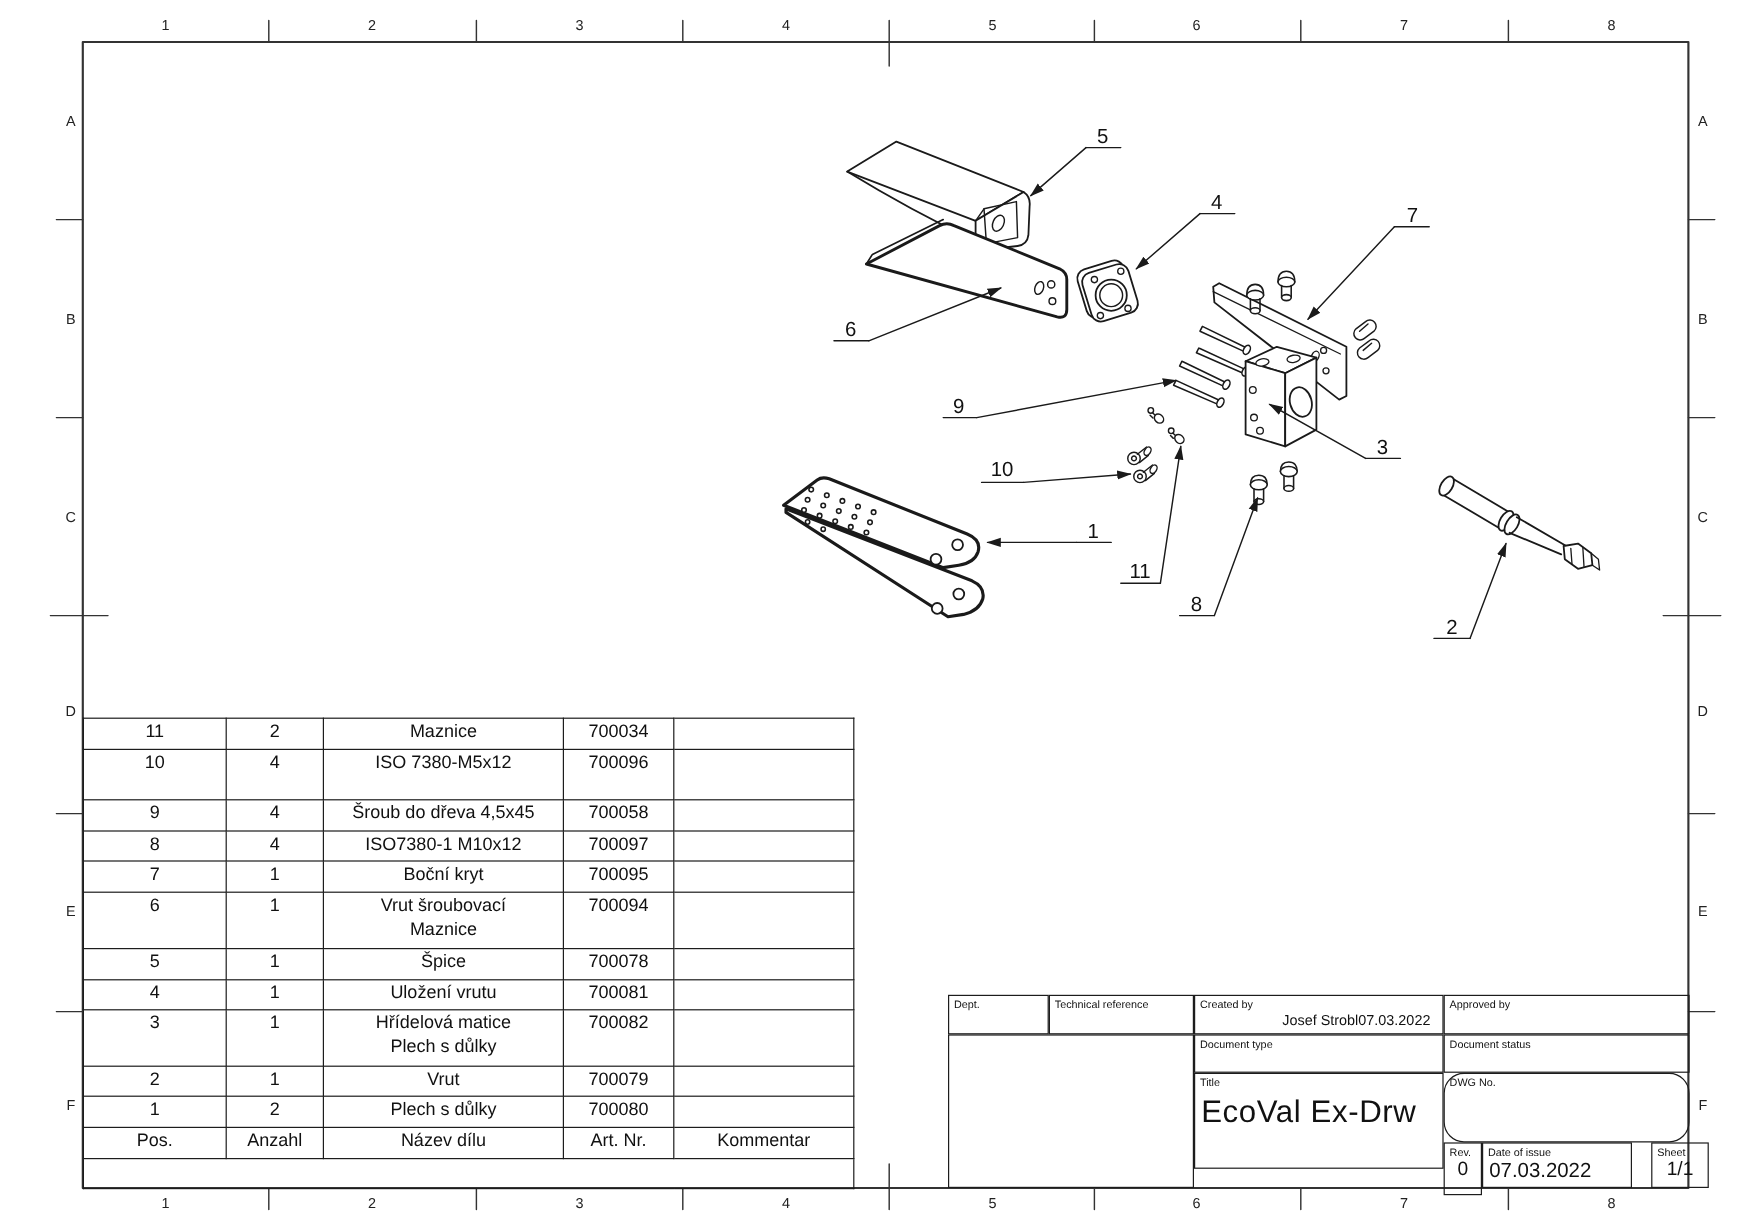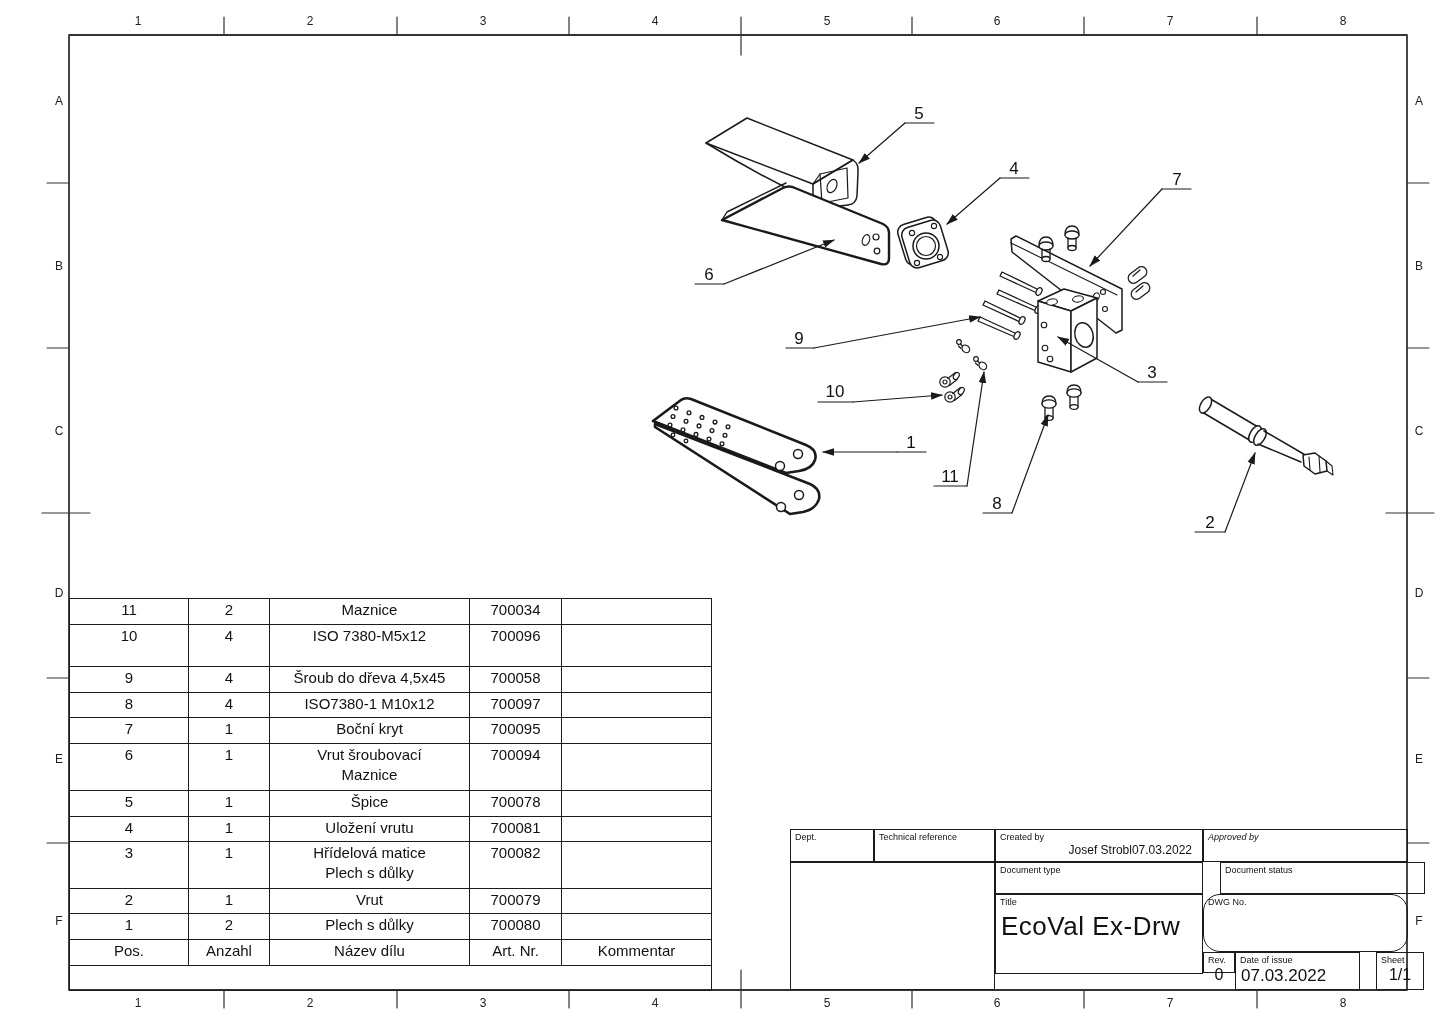--- a/index.html
+++ b/index.html
@@ -435,38 +435,38 @@
   <div class="tb-cell" style="left:84px;top:0;width:121px;height:33px;">
     <span class="tb-label">Technical reference</span>
   </div>
   <div class="tb-cell" style="left:205px;top:0;width:208px;height:33px;">
     <span class="tb-label">Created by</span>
     <div class="tb-value-row">
       <span>Josef Strobl</span>
       <span>07.03.2022</span>
     </div>
   </div>
-  <div class="tb-cell" style="left:413px;top:0;width:205px;height:33px;font-style:italic;">
+  <div class="tb-cell" style="left:413px;top:0;width:205px;height:33px;">
     <span class="tb-label">Approved by</span>
   </div>
   <div class="tb-cell" style="left:0;top:33px;width:205px;height:128px;"></div>
   <div class="tb-cell" style="left:205px;top:33px;width:208px;height:32px;">
     <span class="tb-label">Document type</span>
   </div>
-  <div class="tb-cell" style="left:430px;top:33px;width:205px;height:32px;">
+  <div class="tb-cell" style="left:413px;top:33px;width:205px;height:32px;">
     <span class="tb-label">Document status</span>
   </div>
   <div class="tb-cell" style="left:205px;top:65px;width:208px;height:80px;">
     <span class="tb-label">Title</span>
     <div class="tb-title-value">EcoVal Ex-Drw</div>
   </div>
   <div class="tb-cell" style="left:413px;top:65px;width:205px;height:58px;border-radius:17px;">
     <span class="tb-label">DWG No.</span>
   </div>
-  <div class="tb-cell" style="left:413px;top:123px;width:32px;height:21px;">
+  <div class="tb-cell" style="left:413px;top:123px;width:32px;height:44px;">
     <span class="tb-label">Rev.</span>
     <div class="tb-center">0</div>
   </div>
   <div class="tb-cell" style="left:445px;top:123px;width:125px;height:38px;">
     <span class="tb-label">Date of issue</span>
     <div class="tb-date">07.03.2022</div>
   </div>
   <div class="tb-cell" style="left:570px;top:123px;width:48px;height:38px;margin-left:16px;">
     <span class="tb-label">Sheet</span>
     <div class="tb-center">1/1</div>

